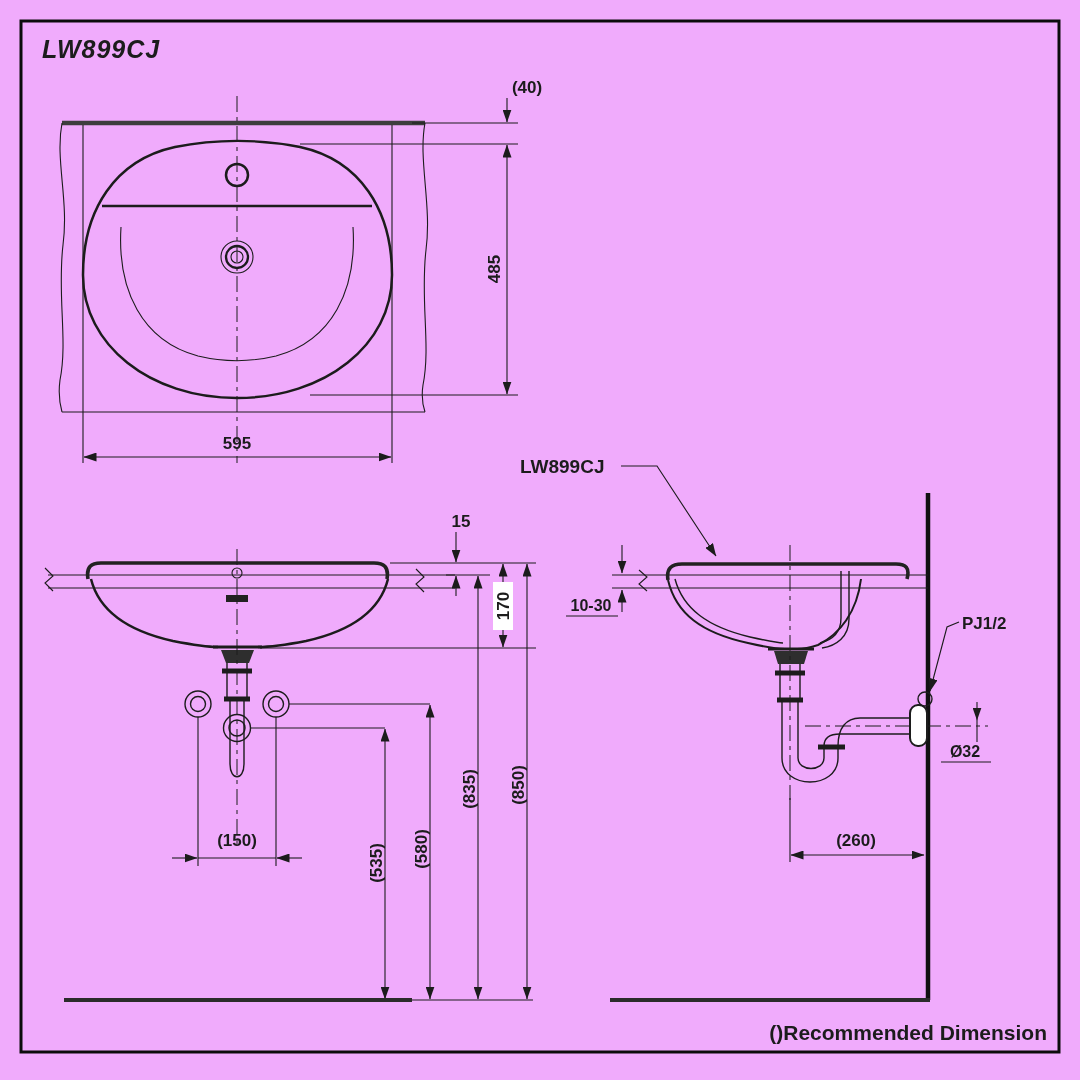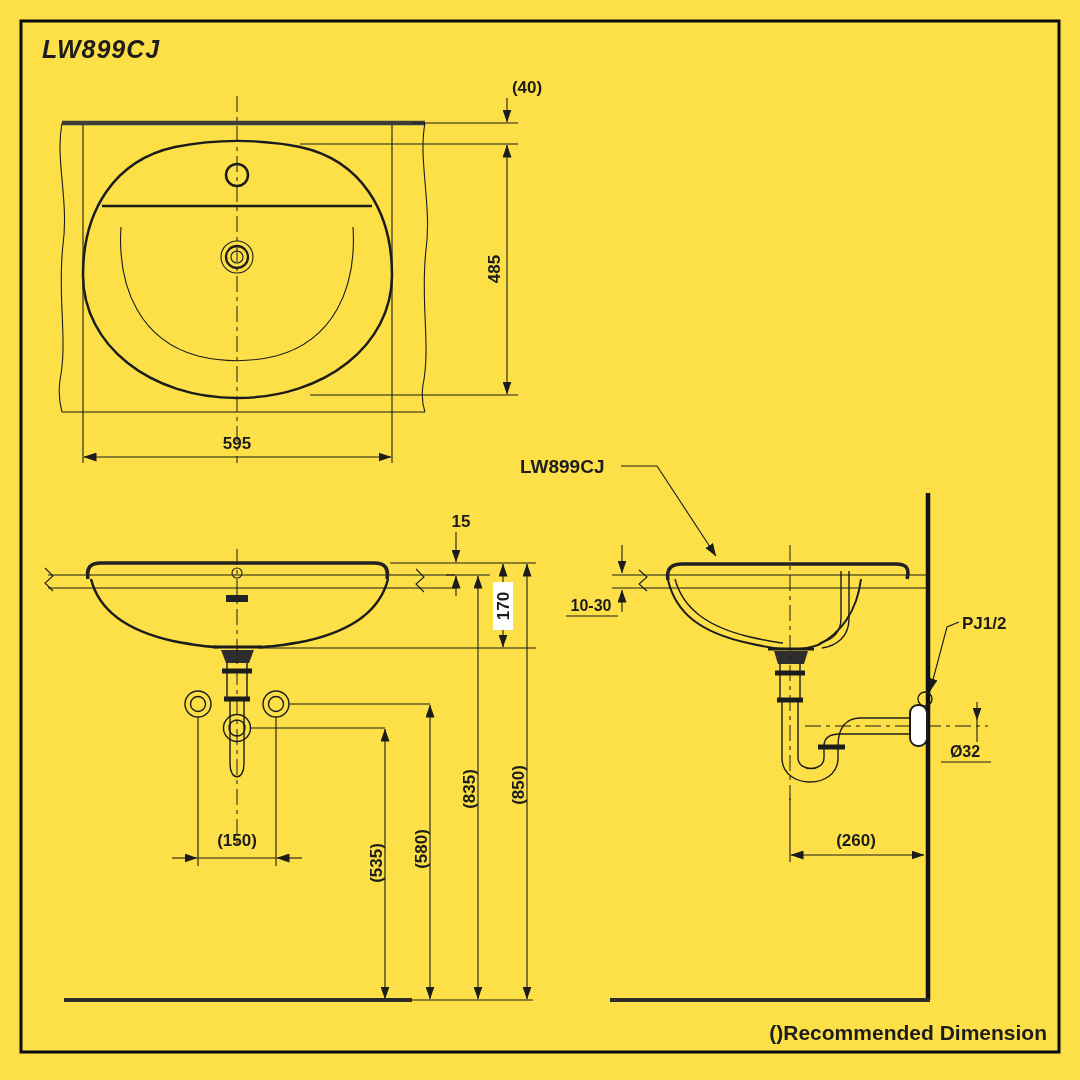--- a/index.html
+++ b/index.html
@@ -1,16 +1,16 @@
 <!DOCTYPE html>
 <html><head>
 <meta charset="utf-8">
 <style>
   html,body{margin:0;padding:0;background:#fff;}
-  .page{position:relative;width:1080px;height:1080px;background:#fde047;font-family:"Liberation Sans",sans-serif;}
+  .page{position:relative;width:1080px;height:1080px;background:#f0abfc;font-family:"Liberation Sans",sans-serif;}
   svg{position:absolute;left:0;top:0;}
   text{fill:#1c1c1c;font-family:"Liberation Sans",sans-serif;}
   .dim{font-size:17px;font-weight:600;}
   .dim-sm{font-size:16px;font-weight:600;}
   .title-txt{font-size:25px;font-weight:600;font-style:italic;letter-spacing:1px;}
   .bold-label{font-size:19px;font-weight:700;}
   .foot{font-size:21px;font-weight:600;}
   .thin{stroke:#1c1c1c;stroke-width:1.1;fill:none;}
   .med{stroke:#1c1c1c;stroke-width:1.4;fill:none;}
   .outline{stroke:#1c1c1c;stroke-width:2.5;fill:none;}

